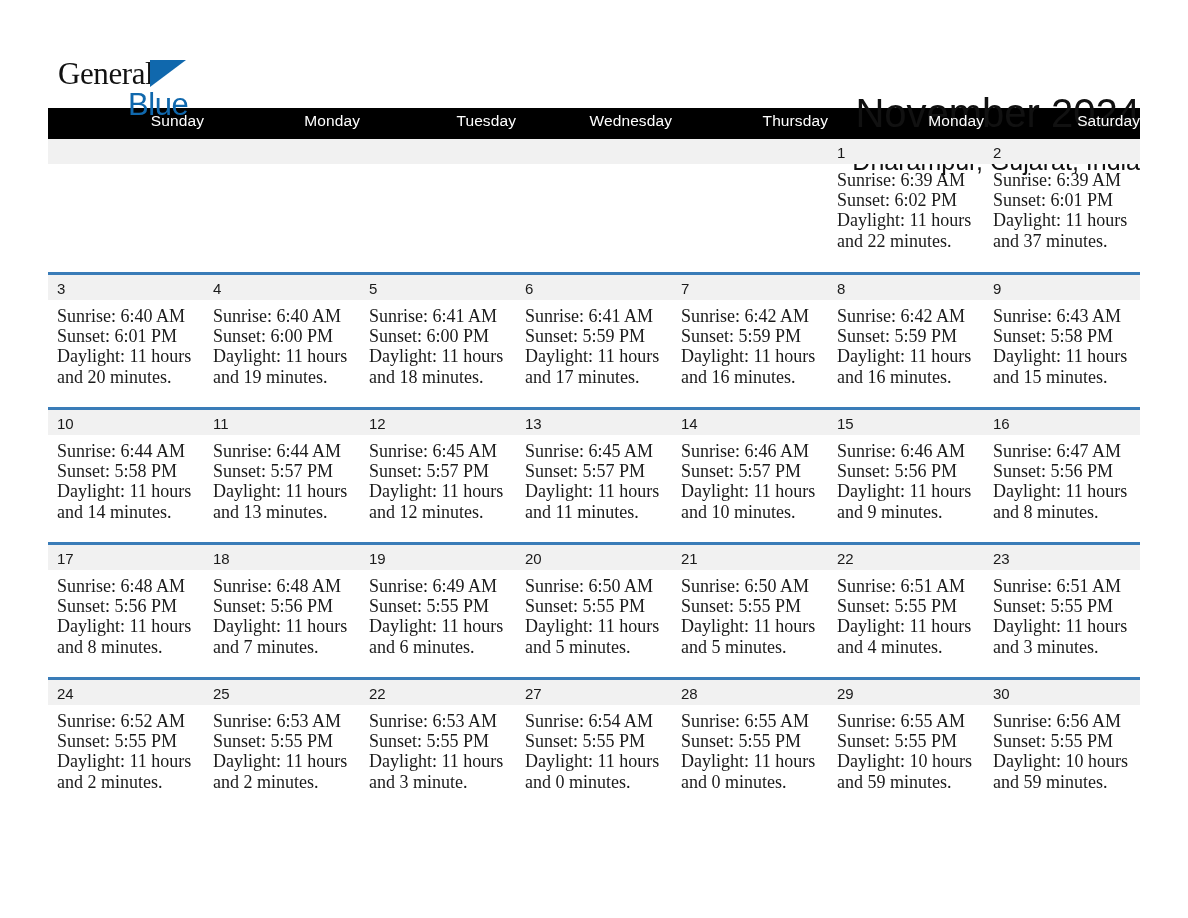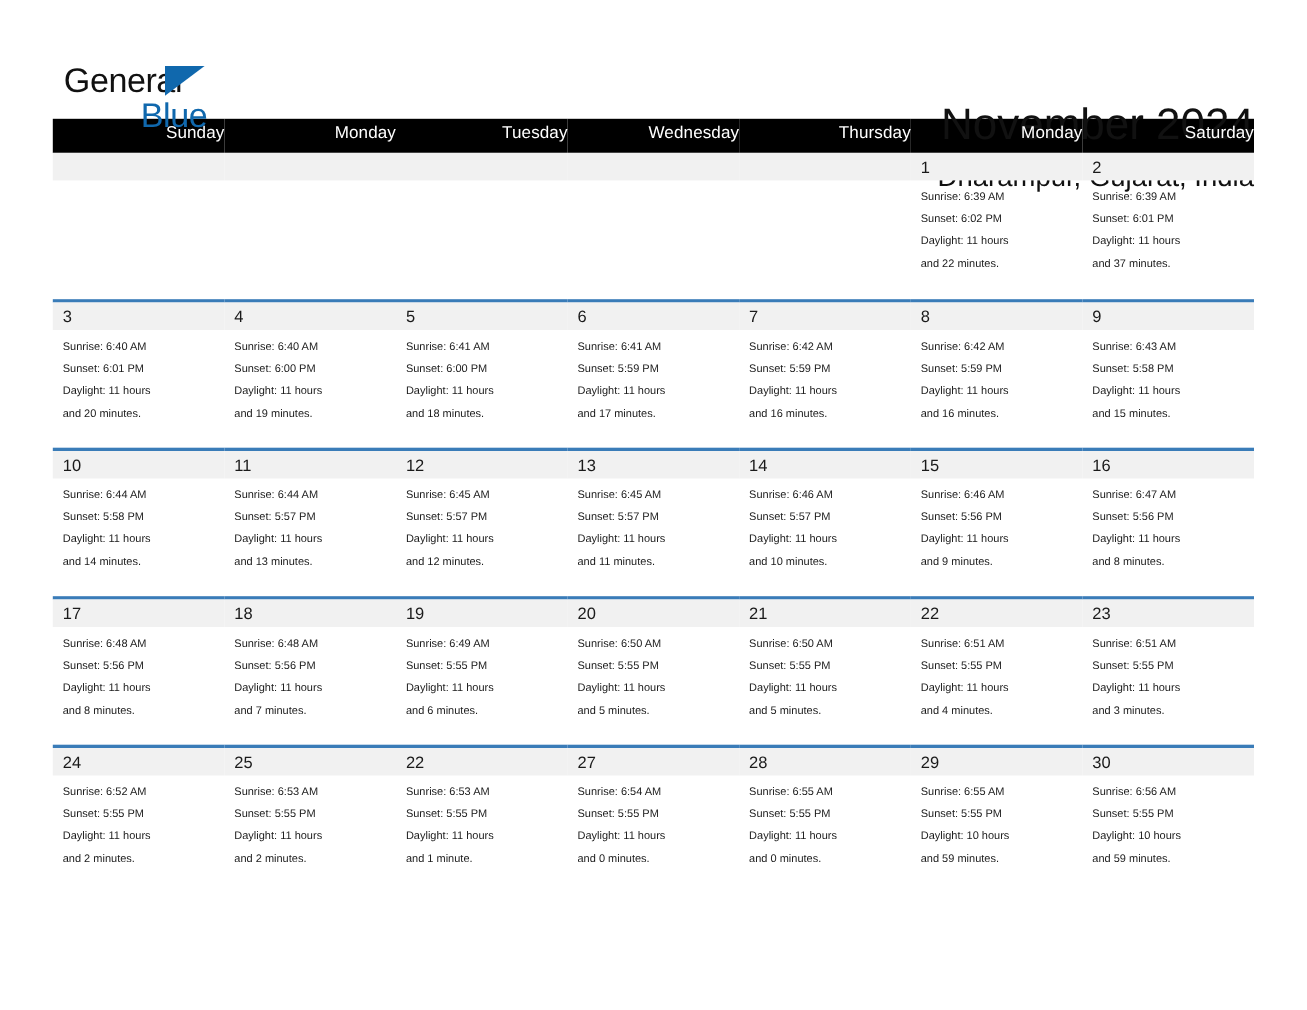--- a/index.html
+++ b/index.html
@@ -38,21 +38,21 @@
     line-height: 1;
     user-select: none;
   }
   .logo-general {
     position: absolute;
     left: 10px;
     top: 12px;
     font-size: 31px;
     letter-spacing: -0.4px;
     color: #111111;
-    font-family: Liberation Sans, sans-serif;
+    font-family: Liberation Serif, serif;
   }
   .logo-triangle {
     position: absolute;
     left: 102px;
     top: 14px;
     width: 0;
     height: 0;
     border-left: 36px solid #1068ad;
     border-bottom: 27px solid transparent;
   }
@@ -124,23 +124,24 @@
     background: #f1f1f1;
     height: 25px;
     padding: 3px 0 0 9px;
     box-sizing: border-box;
     font-size: 15px;
     color: #1a1a1a;
     line-height: 21px;
   }
   .cell-body {
     padding: 6px 8px 0 9px;
-    font-size: 10px;
+    font-size: 18px;
     line-height: 20.2px;
     color: #1a1a1a;
+    font-family: Liberation Serif, serif;
   }
   .cell-body div {
     white-space: nowrap;
   }
   .cell.empty .daynum-band {
     background: #f1f1f1;
   }
 </style>
 </head>
 <body>
@@ -484,21 +485,21 @@
               </div>
             </div>
           </td>
           <td>
             <div class="cell">
               <div class="daynum-band">22</div>
               <div class="cell-body">
                 <div>Sunrise: 6:53 AM</div>
                 <div>Sunset: 5:55 PM</div>
                 <div>Daylight: 11 hours</div>
-                <div>and 1 minute.</div>
+                <div>and 3 minute.</div>
               </div>
             </div>
           </td>
           <td>
             <div class="cell">
               <div class="daynum-band">27</div>
               <div class="cell-body">
                 <div>Sunrise: 6:54 AM</div>
                 <div>Sunset: 5:55 PM</div>
                 <div>Daylight: 11 hours</div>

